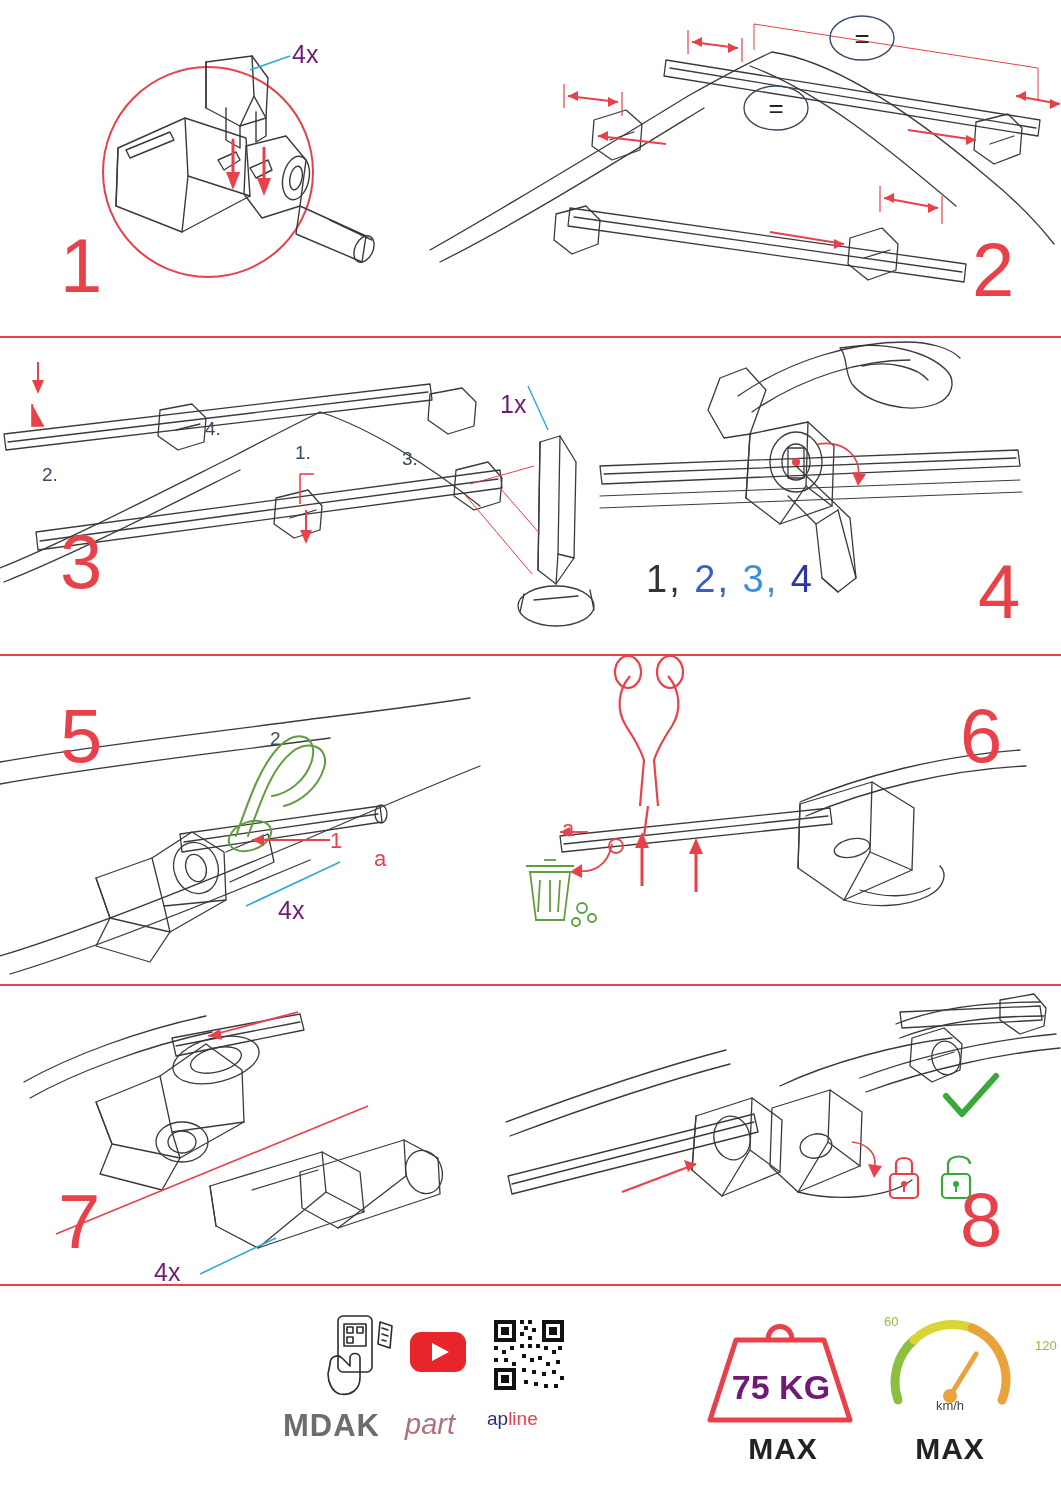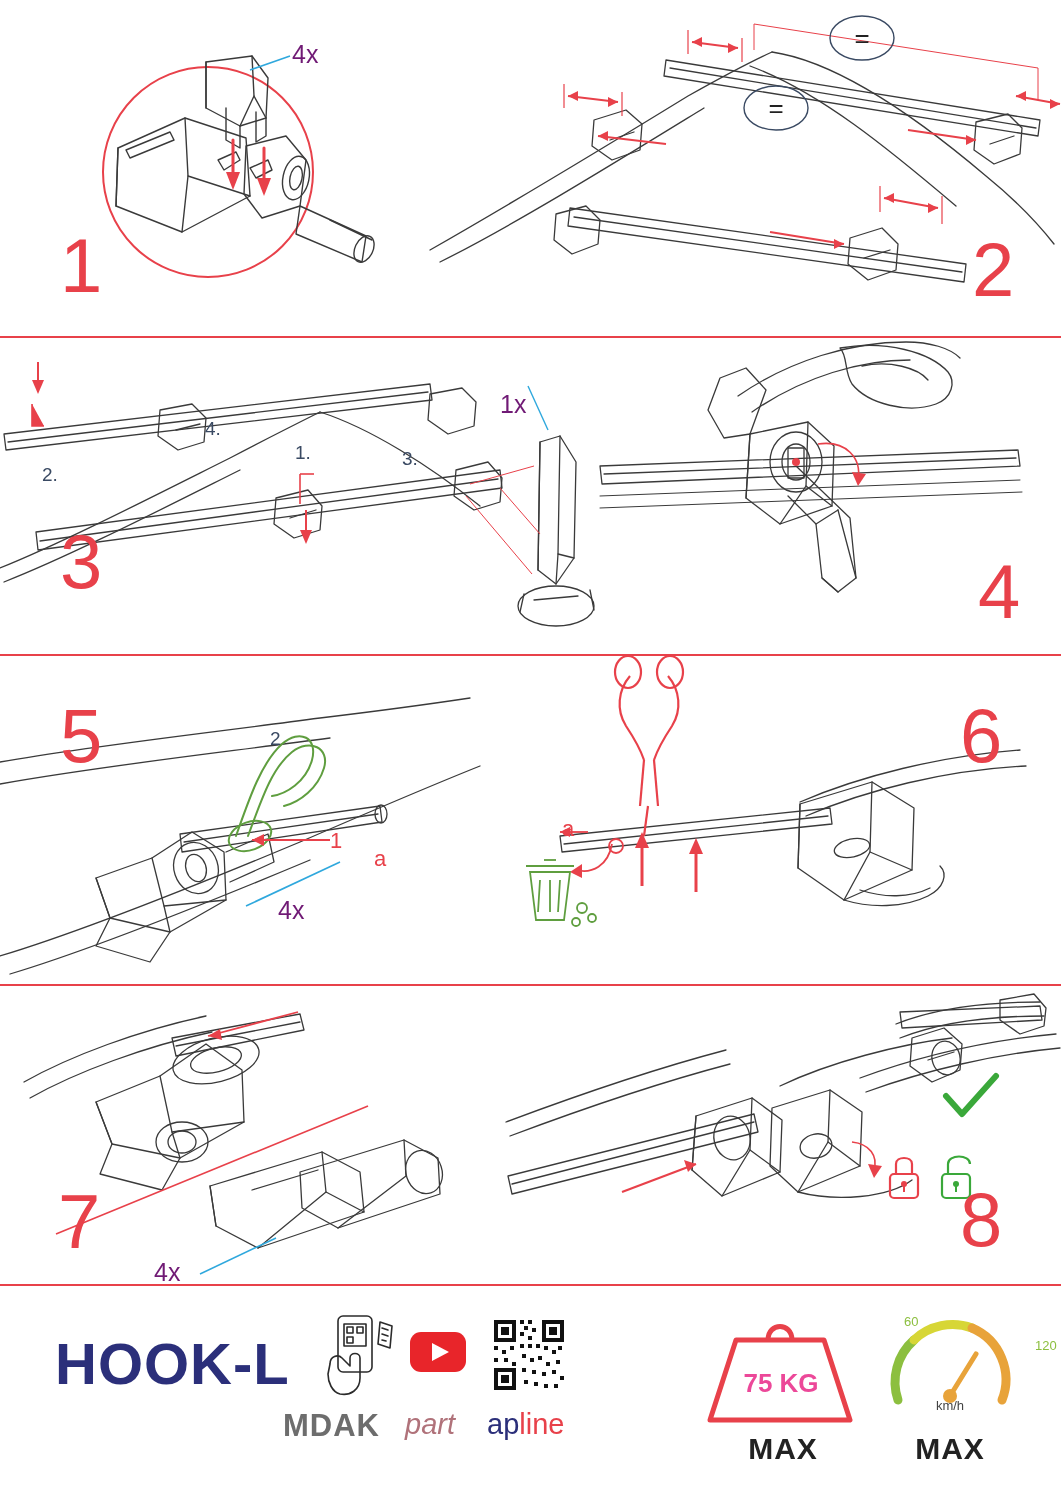--- a/index.html
+++ b/index.html
@@ -56,40 +56,40 @@
     position:absolute;left:55px;top:40px;
     font-size:58px;letter-spacing:1px;color:#2b2f7a;font-weight:700;
     font-family:"Liberation Sans",sans-serif;
   }
   .tagline{
     position:absolute;left:57px;top:117px;font-size:30px;font-weight:700;color:#2b2f7a;
   }
   .tagline .part{color:#e8414a;}
   .logo-mdak{position:absolute;left:283px;top:118px;color:#6d6d6d;font-weight:700;font-size:31px;letter-spacing:1px;}
   .logo-ipqi{position:absolute;left:405px;top:118px;color:#b0727a;font-weight:400;font-size:29px;font-style:italic;}
-  .logo-apline{position:absolute;left:487px;top:118px;font-size:29px;color:#2b2f7a;font-weight:400;}
+  .logo-apline{position:absolute;left:487px;top:118px;font-size:19px;color:#2b2f7a;font-weight:400;}
   .logo-apline .li{color:#e8414a;}
 
   .maxweight-label{
     position:absolute;left:718px;top:142px;width:130px;text-align:center;
     font-size:30px;font-weight:700;color:#222;letter-spacing:1px;
   }
   .maxspeed-label{
     position:absolute;left:885px;top:142px;width:130px;text-align:center;
     font-size:30px;font-weight:700;color:#222;letter-spacing:1px;
   }
   .kgtext{
     position:absolute;left:706px;top:78px;width:150px;text-align:center;
-    font-size:26px;color:#ec4899;font-weight:700;
+    font-size:34px;color:#701a75;font-weight:700;
   }
   .kmh{
     position:absolute;left:905px;top:108px;width:90px;text-align:center;
     font-size:13px;color:#444;
   }
-  .spd60{position:absolute;left:904px;top:24px;font-size:13px;color:#8cbf3f;}
+  .spd60{position:absolute;left:884px;top:24px;font-size:13px;color:#8cbf3f;}
   .spd120{position:absolute;left:995px;top:48px;font-size:13px;color:#8cbf3f;margin-left:40px;}
 </style>
 </head>
 <body>
 
 <div class="sheet">
 
   <div class="rule" style="top:336px"></div>
   <div class="rule" style="top:654px"></div>
   <div class="rule" style="top:984px"></div>
@@ -303,20 +303,26 @@
         <path d="M222 240 L238 254"></path>
       </g>
 
       <g stroke="#e8414a" stroke-width="1.6" fill="none">
         <path d="M218 106 C246 102 262 120 258 142"></path>
         <path d="M252 134 L258 148 L266 136" fill="#e8414a" stroke="none"></path>
         <circle cx="196" cy="124" r="4" fill="#e8414a" stroke="none"></circle>
       </g>
     </svg>
     <div class="stepnum" style="left:378px;top:216px;">4</div>
+    <div class="seq" style="left:46px;top:220px;">
+      <span class="b1">1,</span>
+      <span class="b2">2,</span>
+      <span class="b3">3,</span>
+      <span class="b4">4</span>
+    </div>
   </div>
 
   <div class="panel" style="left:0;top:656px;width:500px;height:328px;">
     <svg width="500" height="328" viewBox="0 0 500 328">
       <g fill="none" stroke="#3a3a3a" stroke-width="1.3" stroke-linejoin="round" stroke-linecap="round">
 
         <path d="M0 106 C90 90 200 78 320 62 C370 56 430 48 470 42"></path>
         <path d="M0 128 C100 110 210 98 330 82"></path>
         <path d="M0 300 C80 276 190 232 300 186 C360 160 430 130 480 110"></path>
         <path d="M10 318 C90 294 200 250 310 204"></path>
@@ -514,21 +520,20 @@
         <rect x="442" y="188" width="28" height="24" rx="4"></rect>
         <path d="M448 188 L448 178 C448 168 470 168 470 178"></path>
         <circle cx="456" cy="198" r="3" fill="#3aa83a" stroke="none"></circle>
         <path d="M456 200 L456 206" stroke-width="2"></path>
       </g>
     </svg>
     <div class="stepnum" style="left:460px;top:196px;">8</div>
   </div>
 
   <div class="footer">
-    <div class="brand">HOOK-L</div>
 
     <div class="logo-mdak">MDAK</div>
     <div class="logo-ipqi">part</div>
     <div class="logo-apline"><span>ap</span><span class="li">line</span></div>
 
     <svg style="position:absolute;left:320px;top:22px;" width="80" height="86" viewBox="0 0 80 86">
       <g fill="none" stroke="#2b2b2b" stroke-width="1.6" stroke-linejoin="round" stroke-linecap="round">
         <rect x="18" y="4" width="34" height="56" rx="5"></rect>
         <rect x="24" y="12" width="22" height="22"></rect>
         <rect x="27" y="15" width="6" height="6"></rect>

